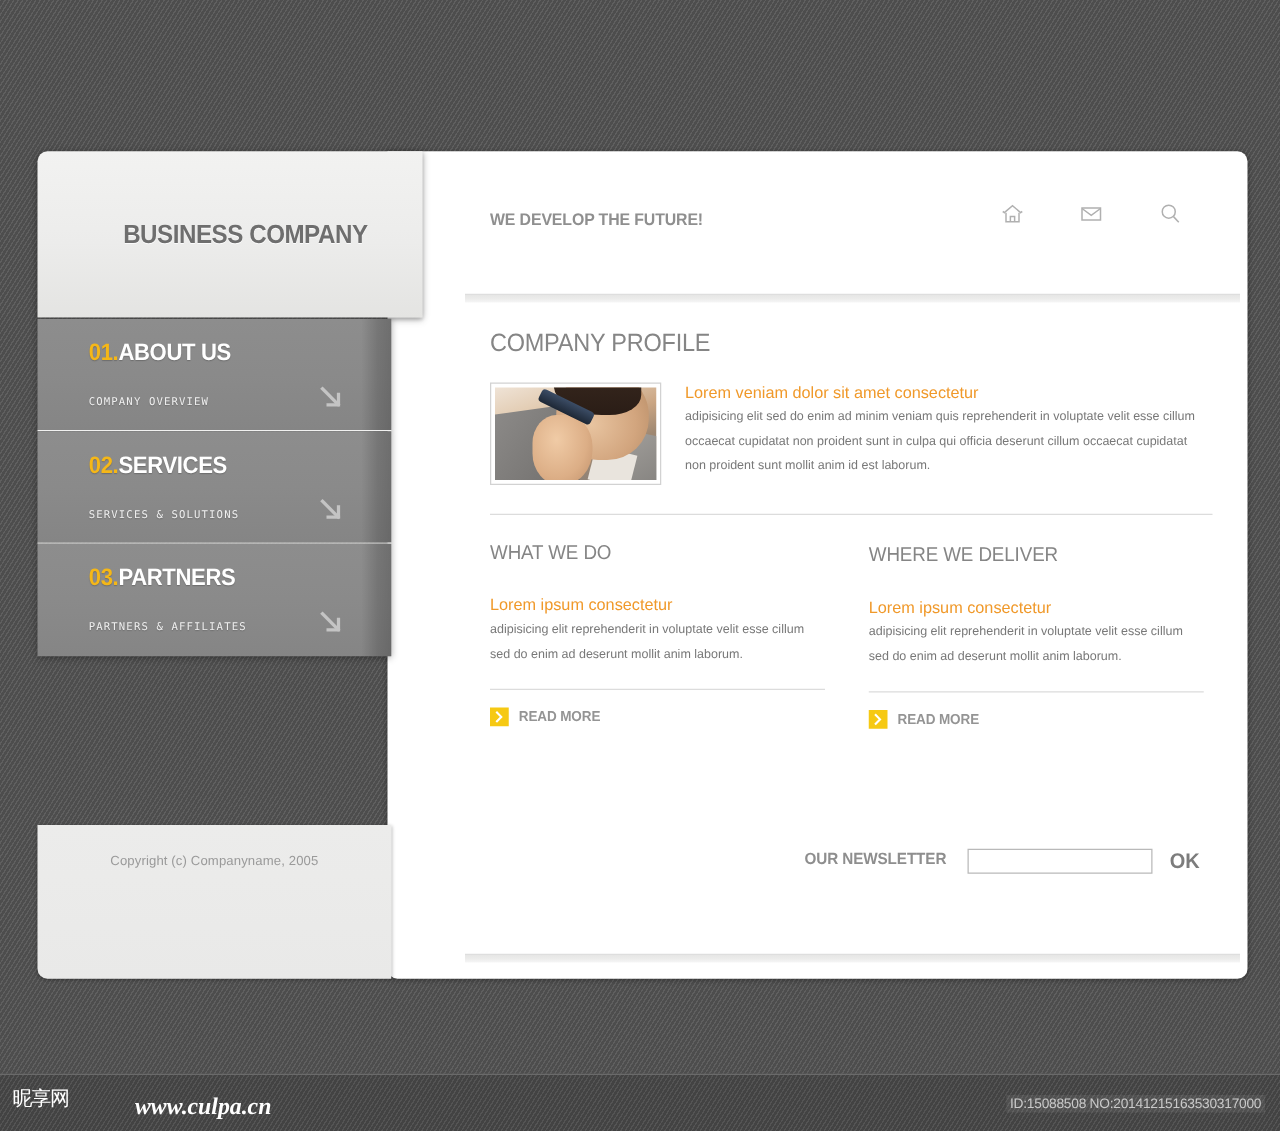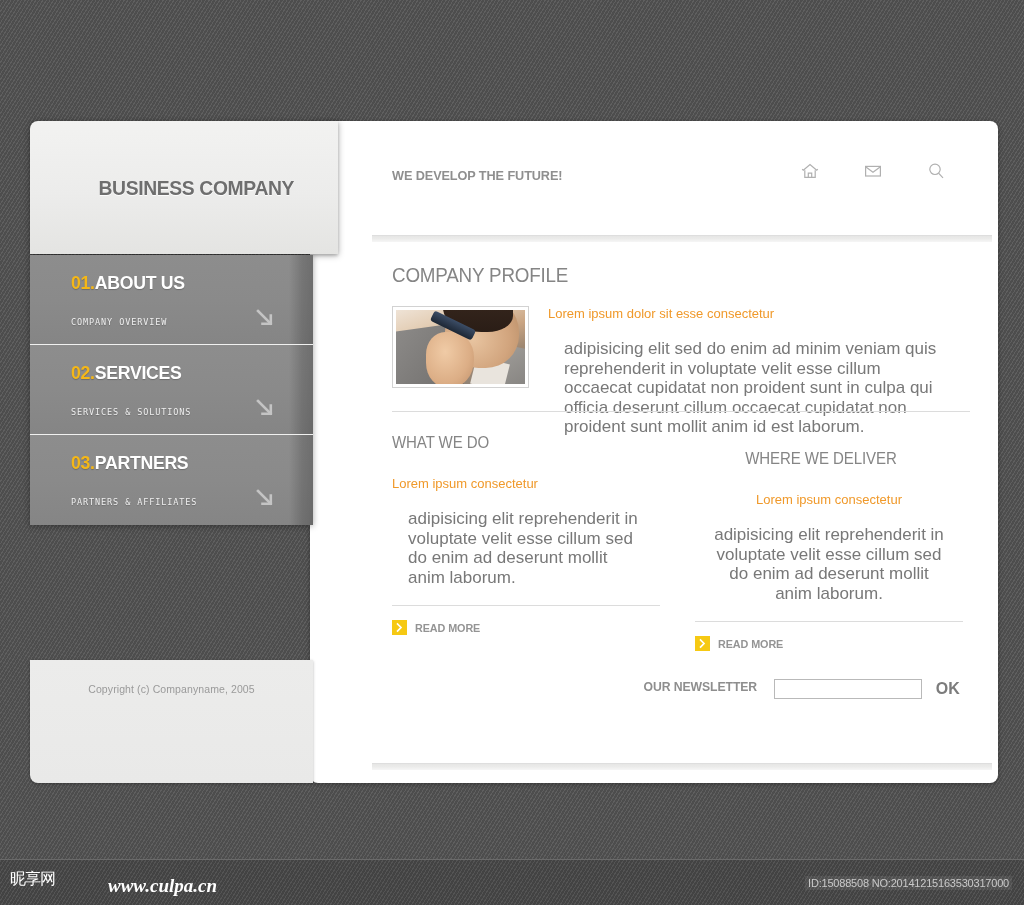--- a/index.html
+++ b/index.html
@@ -254,34 +254,34 @@
     width: 418px;
   }
   .lede {
     color: #f0992a;
     font-size: 13px;
     line-height: 19px;
     margin: 0 0 1px 0;
   }
   .body-copy {
     color: #787878;
-    font-size: 17px;
+    font-size: 10px;
     line-height: 19.5px;
-    margin: 16px;
+    margin: 0;
   }
 
   .hr-thin {
     position: absolute;
     height: 1px;
     background: #dcdcdc;
   }
   #hr-profile { left: 82px; top: 290px; width: 578px; }
 
   #col-left  { position: absolute; left: 82px;  top: 313px; width: 268px; }
-  #col-right { position: absolute; left: 385px; top: 329px; width: 268px; text-align: center; }
+  #col-right { position: absolute; left: 385px; top: 315px; width: 268px; }
   .col-title { font-size: 16px; letter-spacing: -0.1px; }
   .col-body { margin-top: 22px; }
   .col-rule { margin-top: 18px; height: 1px; background: #dcdcdc; width: 100%; }
 
   .read-more {
     margin-top: 14px;
     display: flex; align-items: center; gap: 8px;
     cursor: pointer;
   }
   .rm-icon {
@@ -423,21 +423,21 @@
         <span class="ph-suit2"></span>
         <span class="ph-shirt"></span>
         <span class="ph-head"></span>
         <span class="ph-hair"></span>
         <span class="ph-hand"></span>
         <span class="ph-phone"></span>
       </div>
     </div>
 
     <div id="profile-text">
-      <p class="lede">Lorem ipsum dolor sit esse consectetur</p>
+      <p class="lede">Lorem veniam dolor sit amet consectetur</p>
       <p class="body-copy">adipisicing elit sed do enim ad minim veniam quis  reprehenderit in voluptate velit esse cillum occaecat cupidatat non proident sunt in culpa qui officia deserunt cillum occaecat cupidatat non proident sunt mollit anim id est laborum.</p>
     </div>
 
     <div class="hr-thin" id="hr-profile"></div>
 
     <div id="col-left">
       <div class="section-title col-title">WHAT WE DO</div>
       <div class="col-body">
         <p class="lede">Lorem ipsum consectetur</p>
         <p class="body-copy">adipisicing elit reprehenderit in voluptate velit esse cillum sed do enim ad deserunt mollit anim laborum.</p>

